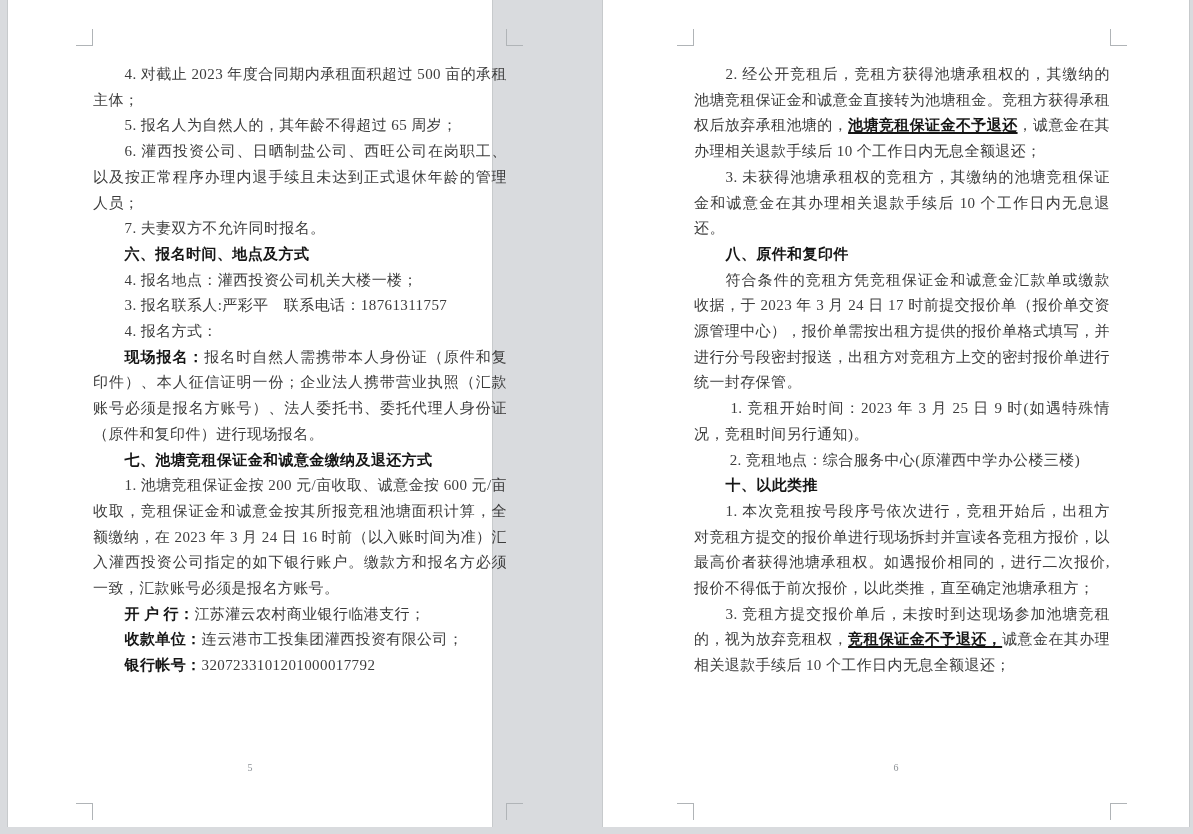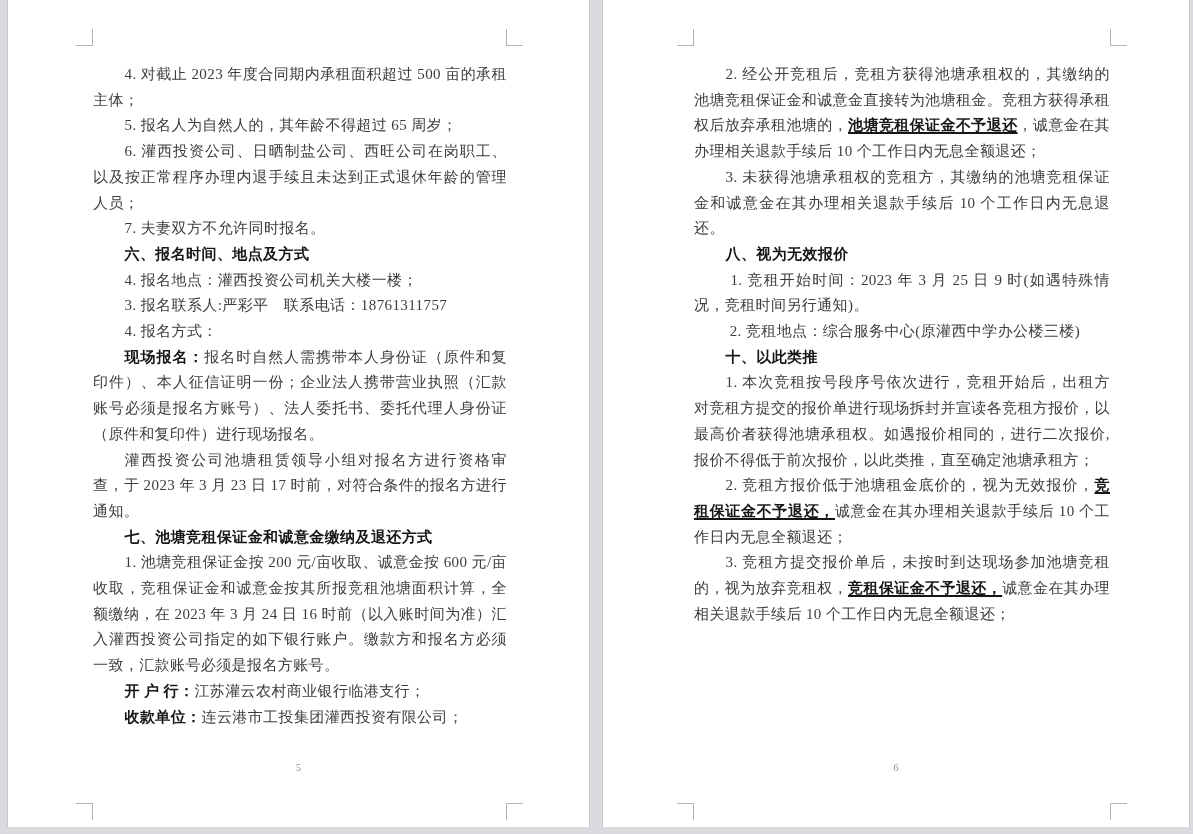--- a/index.html
+++ b/index.html
@@ -10,21 +10,21 @@
   html,body{margin:0;padding:0;}
   body{
     width:1193px;height:834px;position:relative;overflow:hidden;
     background:var(--canvas-bg);
     font-family:"Liberation Serif","DejaVu Serif",serif;
   }
   .page{
     position:absolute;top:0;height:827px;background:var(--page-bg);
     border-left:1px solid var(--edge);border-right:1px solid var(--edge);
   }
-  #page5{left:7px;width:583px;text-decoration:underline;}
+  #page5{left:7px;width:486px;text-decoration:underline;}
   #page6{left:602px;width:588px;}
   .content{
     position:absolute;top:62px;
     font-size:15px;line-height:25.7px;color:var(--text);
     text-align:justify;letter-spacing:.4px;
   }
   #page5 .content{left:85px;width:414px;}
   #page6 .content{left:91px;width:416px;}
   .content p{margin:0;text-indent:2.1em;}
   .content p.heading{font-weight:700;color:var(--bold-text);}
@@ -55,39 +55,39 @@
   <div class="content">
       <p><span>4. 对截止 2023 年度合同期内承租面积超过 500 亩的承租主体；</span></p>
       <p><span>5. 报名人为自然人的，其年龄不得超过 65 周岁；</span></p>
       <p><span>6. 灌西投资公司、日晒制盐公司、西旺公司在岗职工、以及按正常程序办理内退手续且未达到正式退休年龄的管理人员；</span></p>
       <p><span>7. 夫妻双方不允许同时报名。</span></p>
       <p class="heading"><span>六、报名时间、地点及方式</span></p>
       <p><span>4. 报名地点：灌西投资公司机关大楼一楼；</span></p>
       <p><span>3. 报名联系人:严彩平　联系电话：18761311757</span></p>
       <p><span>4. 报名方式：</span></p>
       <p><b>现场报名：</b><span>报名时自然人需携带本人身份证（原件和复印件）、本人征信证明一份；企业法人携带营业执照（汇款账号必须是报名方账号）、法人委托书、委托代理人身份证（原件和复印件）进行现场报名。</span></p>
-      <p><span>灌西投资公司池塘租赁领导小组对报名方进行资格审查，于 2023 年 3 月 23 日 17 时前，对符合条件的报名方进行通知。</span></p>
       <p class="heading"><span>七、池塘竞租保证金和诚意金缴纳及退还方式</span></p>
       <p><span>1. 池塘竞租保证金按 200 元/亩收取、诚意金按 600 元/亩收取，竞租保证金和诚意金按其所报竞租池塘面积计算，全额缴纳，在 2023 年 3 月 24 日 16 时前（以入账时间为准）汇入灌西投资公司指定的如下银行账户。缴款方和报名方必须一致，汇款账号必须是报名方账号。</span></p>
       <p><b>开 户 行：</b><span>江苏灌云农村商业银行临港支行；</span></p>
       <p><b>收款单位：</b><span>连云港市工投集团灌西投资有限公司；</span></p>
+      <p><b>银行帐号：</b><span>3207233101201000017792</span></p>
     </div>
   <div class="pageno">5</div>
 </div>
 
 <div class="page" id="page6">
   <div class="corner tl"></div>
   <div class="corner tr"></div>
   <div class="corner bl"></div>
   <div class="corner br"></div>
   <div class="content">
       <p><span>2. 经公开竞租后，竞租方获得池塘承租权的，其缴纳的池塘竞租保证金和诚意金直接转为池塘租金。竞租方获得承租权后放弃承租池塘的，</span><b class="u">池塘竞租保证金不予退还</b><span>，诚意金在其办理相关退款手续后 10 个工作日内无息全额退还；</span></p>
       <p><span>3. 未获得池塘承租权的竞租方，其缴纳的池塘竞租保证金和诚意金在其办理相关退款手续后 10 个工作日内无息退还。</span></p>
-      <p class="heading"><span>八、视为无效报价</span></p>
+      <p class="heading"><span>八、原件和复印件</span></p>
+      <p><span>符合条件的竞租方凭竞租保证金和诚意金汇款单或缴款收据，于 2023 年 3 月 24 日 17 时前提交报价单（报价单交资源管理中心），报价单需按出租方提供的报价单格式填写，并进行分号段密封报送，出租方对竞租方上交的密封报价单进行统一封存保管。</span></p>
       <p><span>&nbsp;1. 竞租开始时间：2023 年 3 月 25 日 9 时(如遇特殊情况，竞租时间另行通知)。</span></p>
       <p><span>&nbsp;2. 竞租地点：综合服务中心(原灌西中学办公楼三楼)</span></p>
       <p class="heading"><span>十、以此类推</span></p>
       <p><span>1. 本次竞租按号段序号依次进行，竞租开始后，出租方对竞租方提交的报价单进行现场拆封并宣读各竞租方报价，以最高价者获得池塘承租权。如遇报价相同的，进行二次报价,报价不得低于前次报价，以此类推，直至确定池塘承租方；</span></p>
-      <p><span>2. 竞租方报价低于池塘租金底价的，视为无效报价，</span><b class="u">竞租保证金不予退还，</b><span>诚意金在其办理相关退款手续后 10 个工作日内无息全额退还；</span></p>
       <p><span>3. 竞租方提交报价单后，未按时到达现场参加池塘竞租的，视为放弃竞租权，</span><b class="u">竞租保证金不予退还，</b><span>诚意金在其办理相关退款手续后 10 个工作日内无息全额退还；</span></p>
     </div>
   <div class="pageno">6</div>
 </div>
 
 </body></html>

